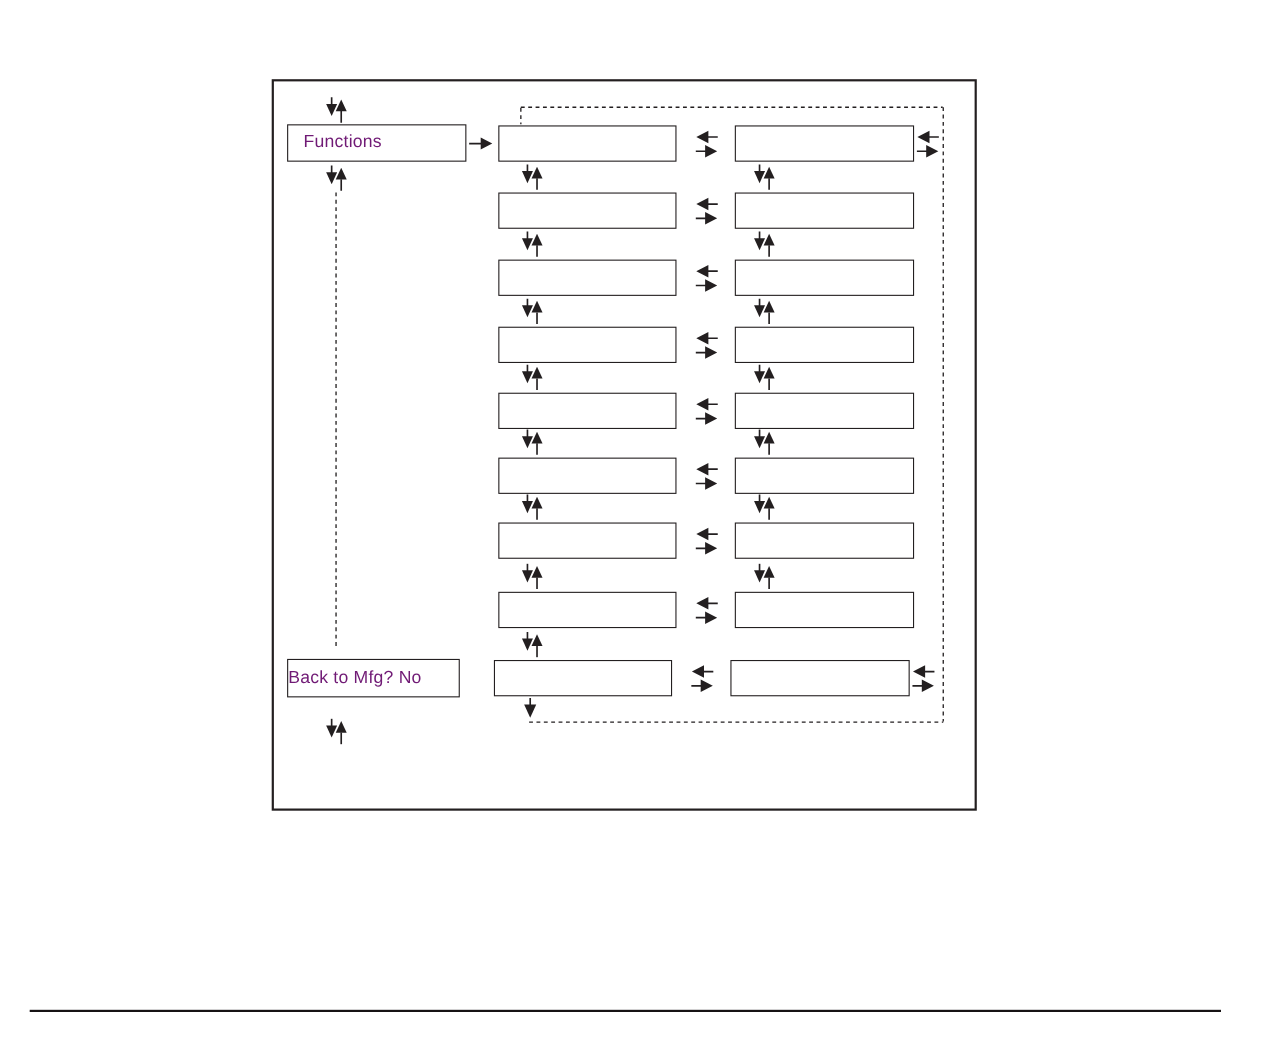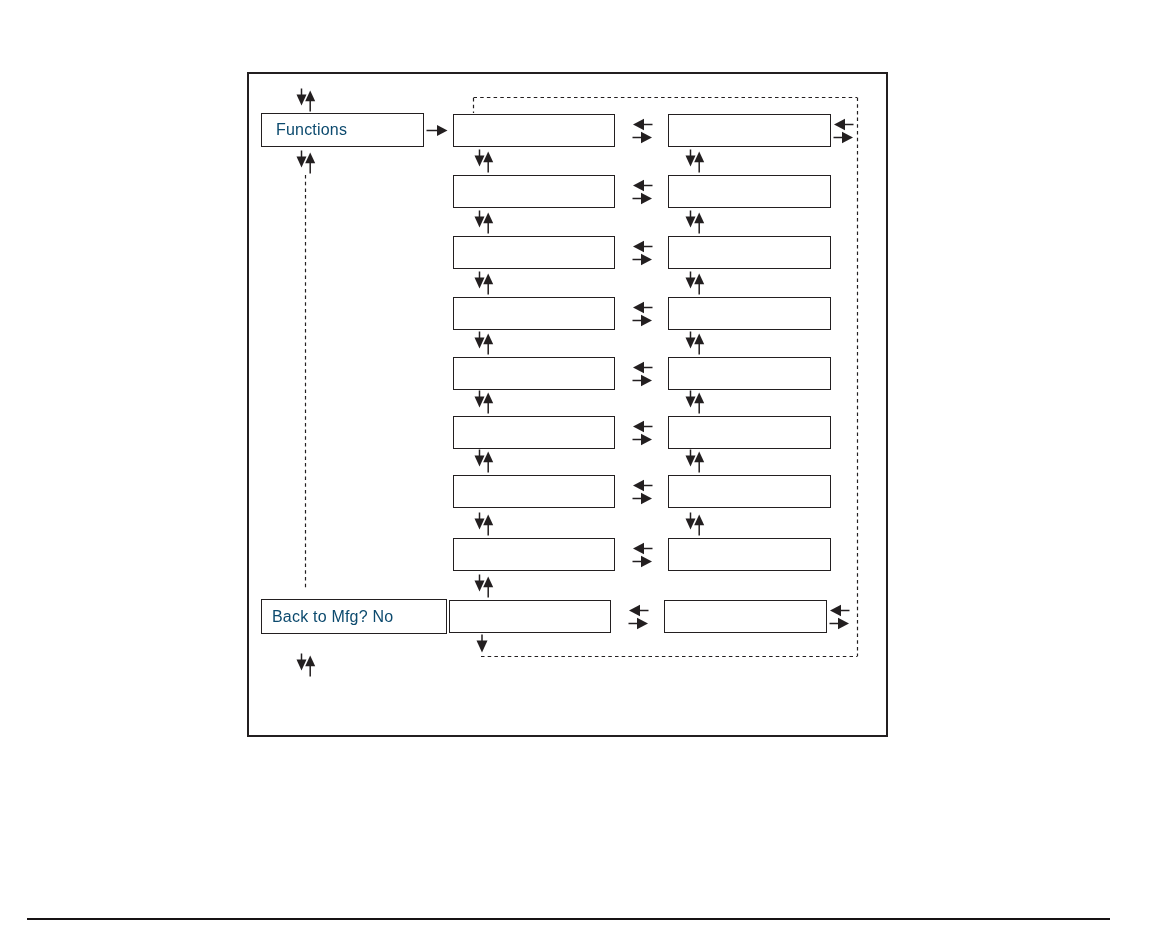--- a/index.html
+++ b/index.html
@@ -10,21 +10,21 @@
   .frame {
     position:absolute; left:247px; top:72px; width:641px; height:665px;
     border:2px solid #231f20; box-sizing:border-box; background:#ffffff;
   }
   .box {
     position:absolute; box-sizing:border-box;
     border:1.5px solid #231f20; background:#ffffff;
   }
   .label-box {
     display:flex; align-items:center;
-    color:#0c4a6e; font-size:16px; letter-spacing:0.2px; white-space:nowrap;
+    color:#701a75; font-size:16px; letter-spacing:0.2px; white-space:nowrap;
   }
   .icon { position:absolute; display:block; }
   svg.overlay { position:absolute; left:0; top:0; pointer-events:none; }
   .dash { stroke:#231f20; stroke-width:1.2; fill:none; stroke-dasharray:3.5 3.2; }
   .rule { position:absolute; left:27px; top:918px; width:1083px; height:2px; background:#171314; }
   .tri { fill:#231f20; }
   .tail { stroke:#231f20; stroke-width:1.5; fill:none; }
 </style>
 </head>
 <body>
@@ -63,21 +63,21 @@
     <path class="dash" d="M473.5 97.5 H857"></path>
     <path class="dash" d="M473.5 98 V113"></path>
     <path class="dash" d="M857.5 97.5 V656"></path>
     <path class="dash" d="M481 656.5 H857.5"></path>
   </svg>
 
   <div class="box label-box" style="left:261px;top:113px;width:163px;height:34px;padding-left:14px">
     <span>Functions</span>
   </div>
 
-  <div class="box label-box" style="left:261px;top:599px;width:186px;height:35px;padding-left:10px">
+  <div class="box label-box" style="left:261px;top:599px;width:157px;height:35px;padding-left:0">
     <span>Back to Mfg? No</span>
   </div>
 
   <div class="box" style="left:453px;top:114px;width:162px;height:33px"></div>
   <div class="box" style="left:453px;top:175px;width:162px;height:33px"></div>
   <div class="box" style="left:453px;top:236px;width:162px;height:33px"></div>
   <div class="box" style="left:453px;top:297px;width:162px;height:33px"></div>
   <div class="box" style="left:453px;top:357px;width:162px;height:33px"></div>
   <div class="box" style="left:453px;top:416px;width:162px;height:33px"></div>
   <div class="box" style="left:453px;top:475px;width:162px;height:33px"></div>

